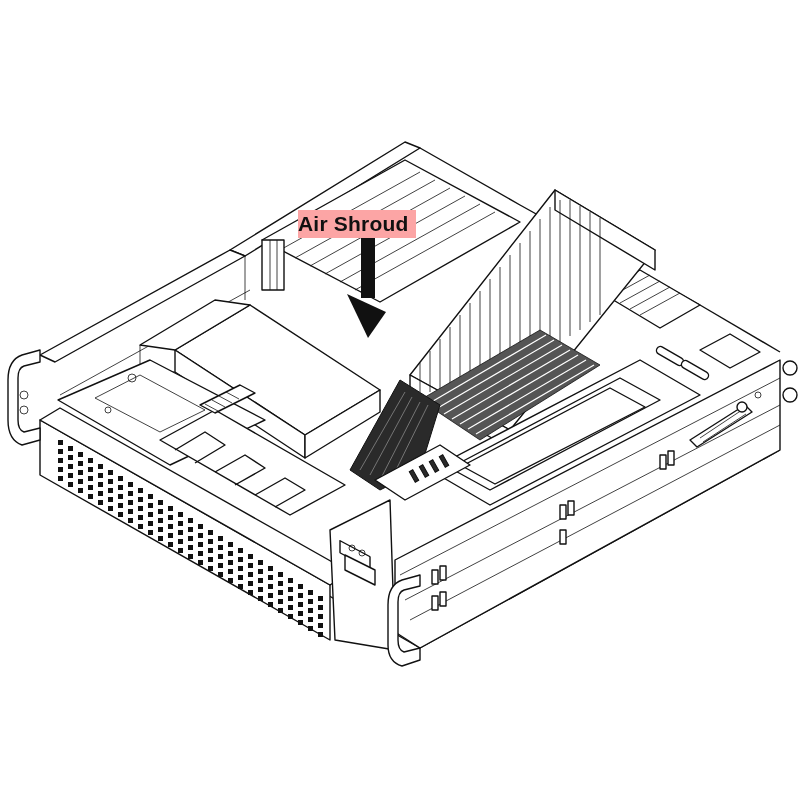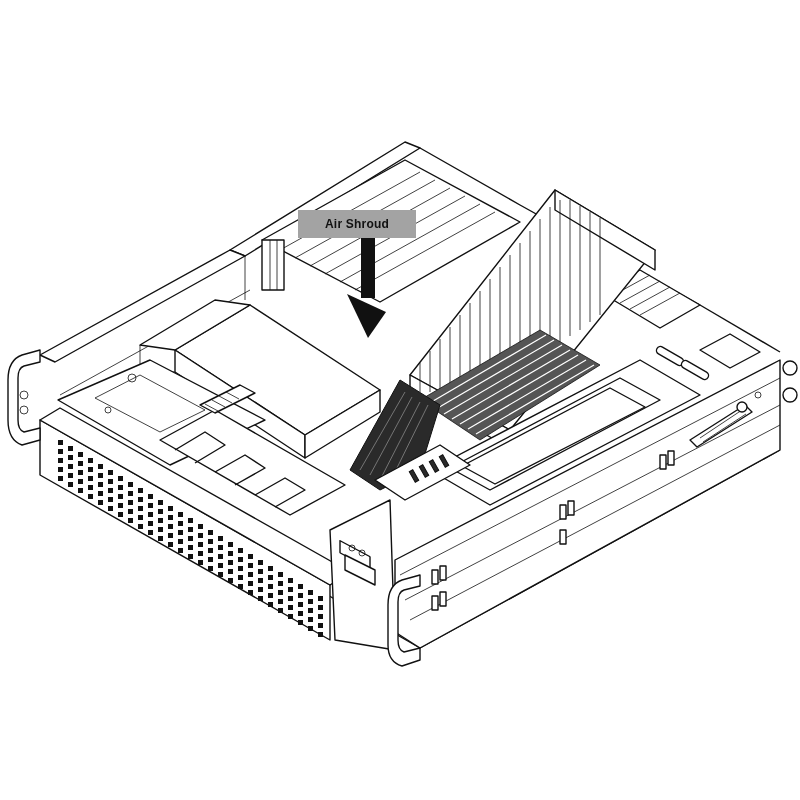--- a/index.html
+++ b/index.html
@@ -1,21 +1,21 @@
 <!DOCTYPE html>
 <html><head>
 <meta charset="utf-8">
 <style>
   html, body { margin: 0; padding: 0; background: #ffffff; }
   body { width: 800px; height: 800px; position: relative; overflow: hidden; font-family: "Liberation Sans", sans-serif; }
   #diagram { position: absolute; left: 0; top: 0; width: 800px; height: 800px; }
   .callout-label {
     position: absolute; left: 298px; top: 210px; width: 118px; height: 28px;
-    background: #a3a3a3; color: #111111; font-family: "Liberation Sans", sans-serif;
-    font-weight: bold; font-size: 12px; line-height: 28px; text-align: center; letter-spacing: 0.2px;
+    background: #fca5a5; color: #111111; font-family: "Liberation Sans", sans-serif;
+    font-weight: bold; font-size: 21px; line-height: 28px; letter-spacing: 0.2px;
   }
   svg .ln { fill: none; stroke: #111; stroke-width: 1.4; stroke-linejoin: round; }
   svg .thin { fill: none; stroke: #111; stroke-width: 0.8; }
   svg .wf { fill: #fff; stroke: #111; stroke-width: 1.4; stroke-linejoin: round; }
   svg .dk { fill: #2a2a2a; stroke: #111; stroke-width: 1; }
   svg .gr { fill: #555; stroke: #111; stroke-width: 0.8; }
 </style>
 </head>
 <body>
 

